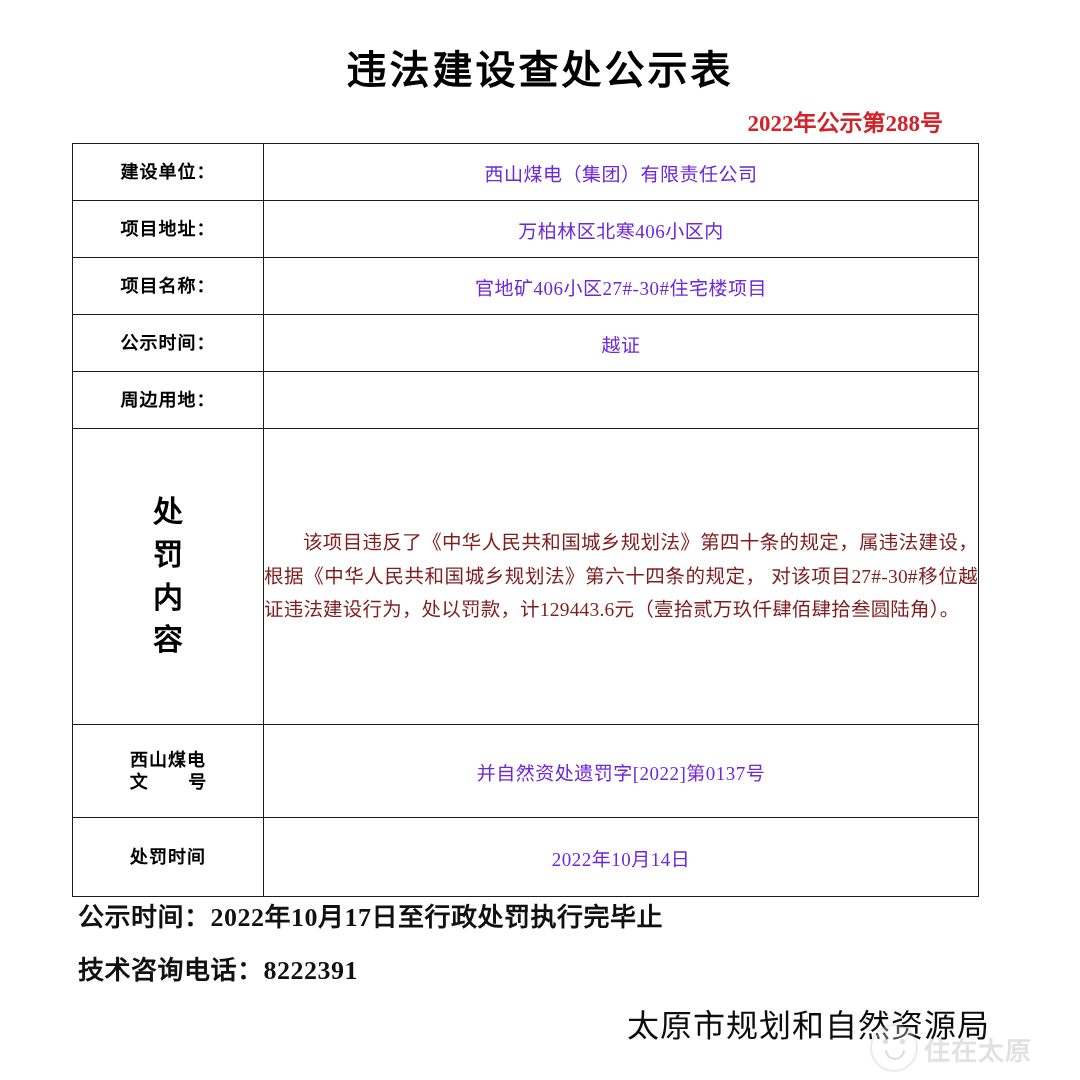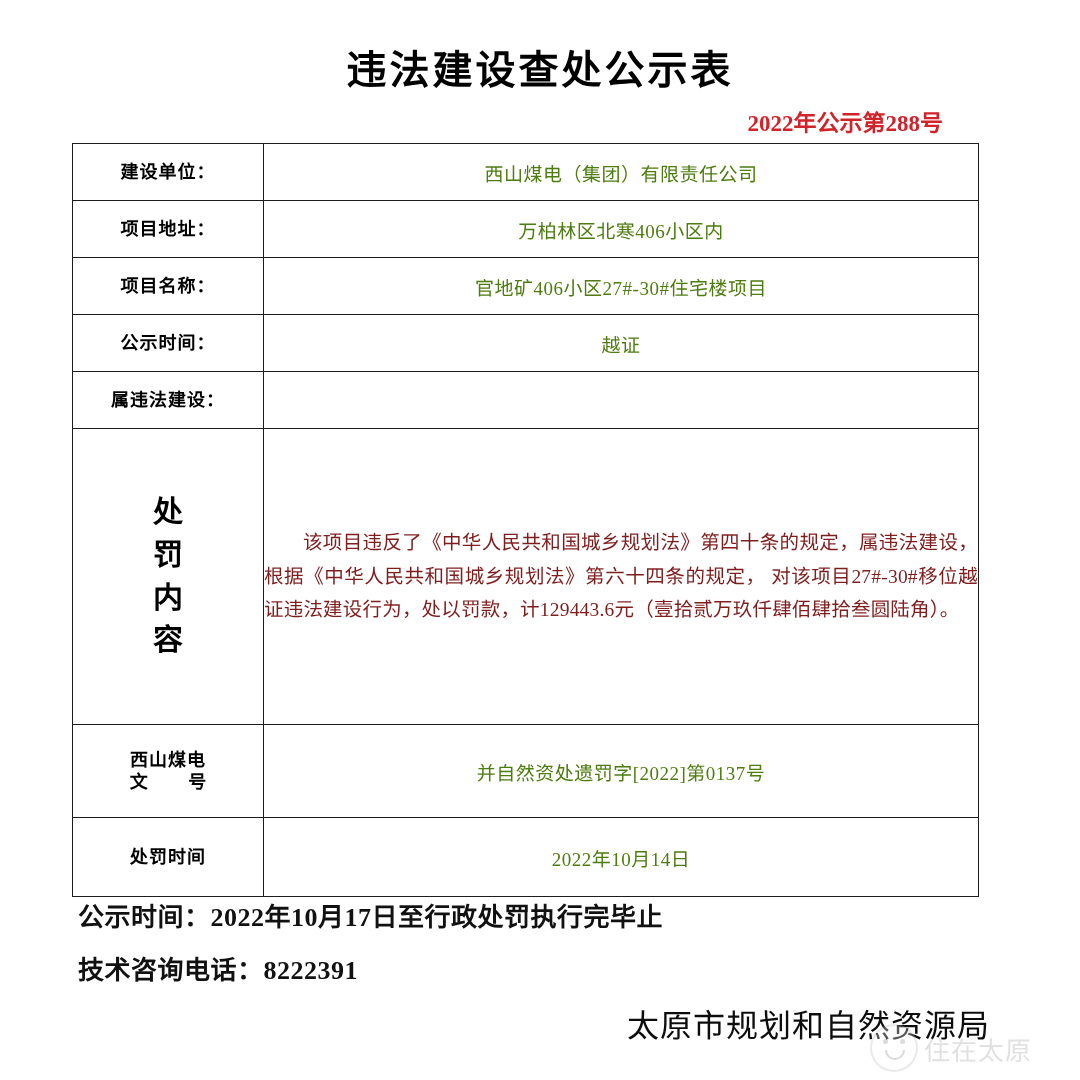--- a/index.html
+++ b/index.html
@@ -77,21 +77,21 @@
   }
   .label-cell .sub-line {
     display: block;
     letter-spacing: 18px;
     text-indent: 18px;
   }
 
   .value-cell {
     text-align: center;
     font-size: 19px;
-    color: #4d7c0f;
+    color: #6d28d9;
     letter-spacing: 0.5px;
     padding: 6px 10px;
   }
 
   .row-short td { height: 56px; }
   .row-empty td { height: 56px; }
 
   
   .row-penalty td { height: 295px; }
 
@@ -188,21 +188,21 @@
     left: 13px;
     top: 24px;
     width: 16px;
     height: 8px;
     border: 2px solid #8a8a8a;
     border-top: none;
     border-radius: 0 0 16px 16px;
   }
   .wm-text {
     font-size: 26px;
-    font-weight: normal;
+    font-weight: bold;
     color: #9e9e9e;
     letter-spacing: 1px;
     font-family: "Liberation Serif", "DejaVu Serif", serif;
   }
 </style>
 </head>
 <body>
 
 <div class="page">
 
@@ -225,21 +225,21 @@
       </tr>
       <tr class="row-short">
         <td class="label-cell">项目名称：</td>
         <td class="value-cell">官地矿406小区27#-30#住宅楼项目</td>
       </tr>
       <tr class="row-short">
         <td class="label-cell">公示时间：</td>
         <td class="value-cell">越证</td>
       </tr>
       <tr class="row-empty">
-        <td class="label-cell">属违法建设：</td>
+        <td class="label-cell">周边用地：</td>
         <td class="value-cell"></td>
       </tr>
 
       <tr class="row-penalty">
         <td class="penalty-label">
           <span class="vert-label">
             <span>处</span>
             <span>罚</span>
             <span>内</span>
             <span>容</span>

